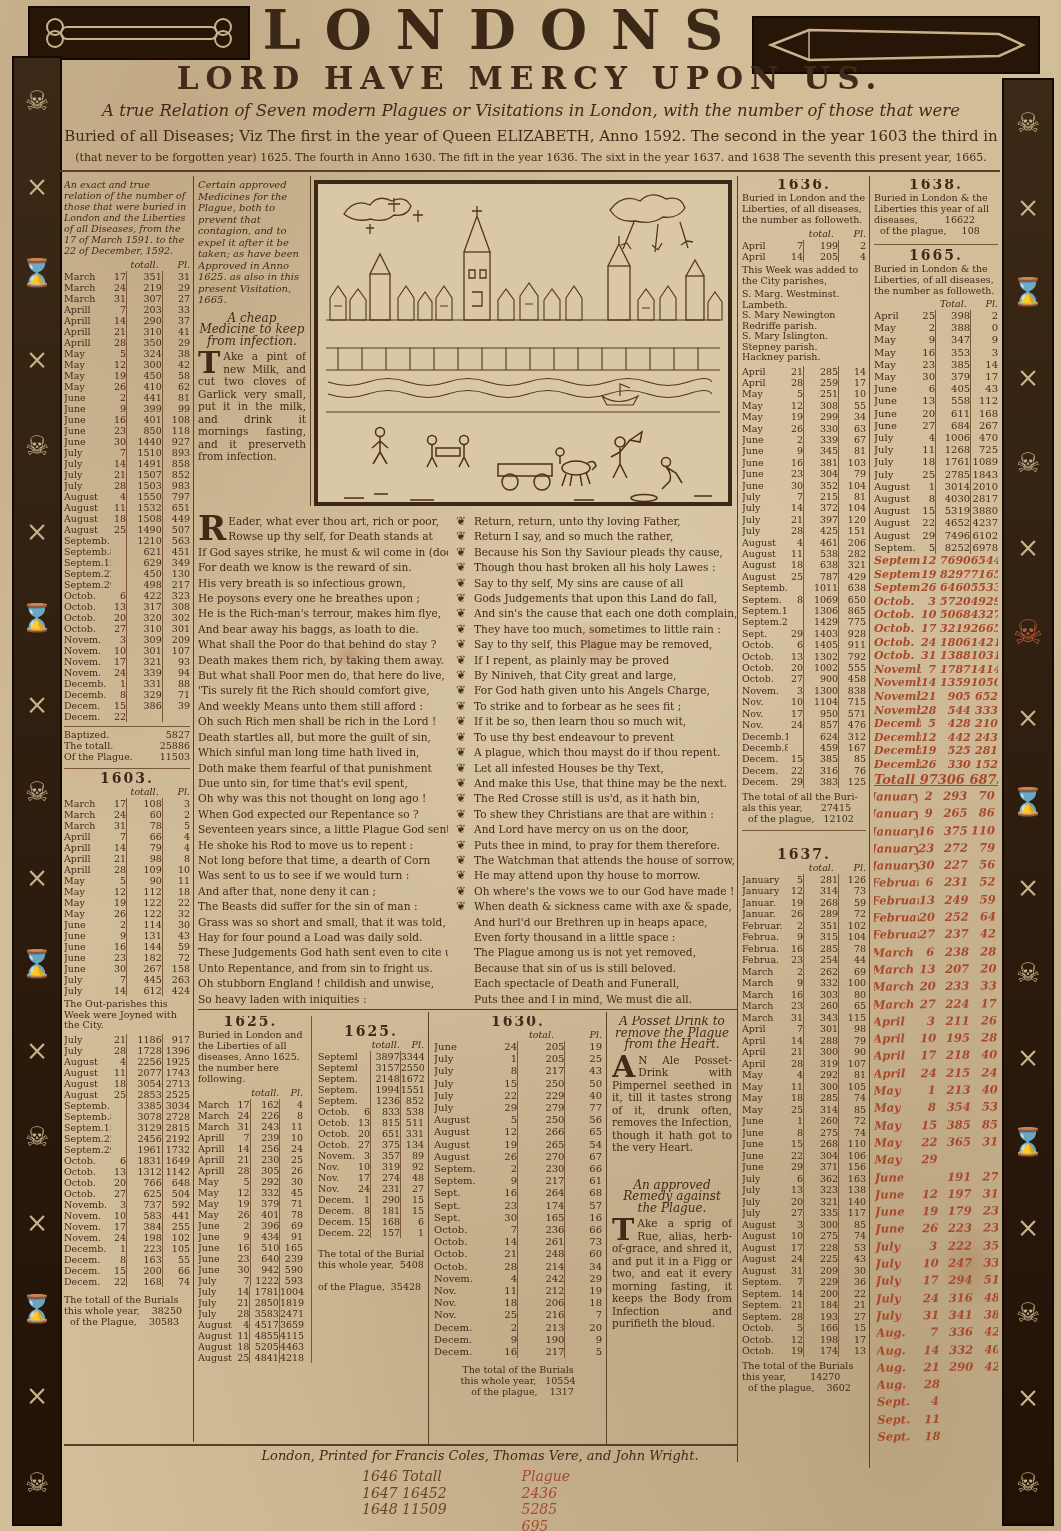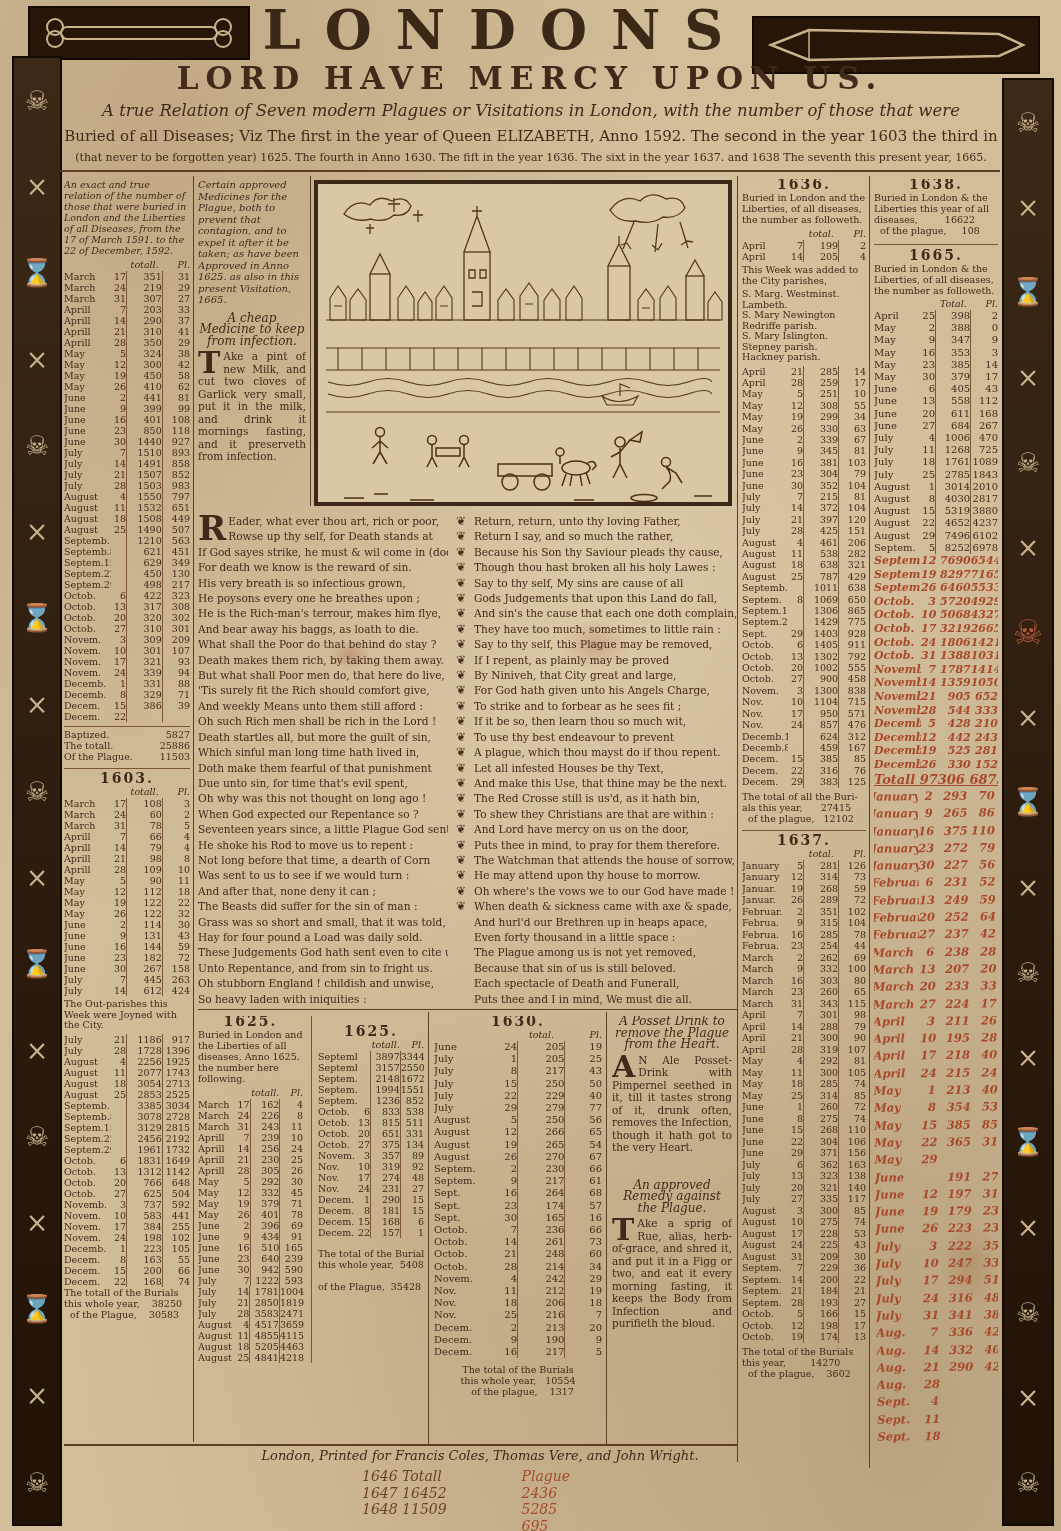--- a/index.html
+++ b/index.html
@@ -772,21 +772,21 @@
           <span class="tc2">200</span>
           <span class="tc3">66</span>
         </div>
         <div class="trow">
           <span class="tc0">Decem.</span>
           <span class="tc1">22</span>
           <span class="tc2">168</span>
           <span class="tc3">74</span>
         </div>
       </div>
-    <div class="totlines" style="margin-top:0">
+    <div class="totlines" style="margin-top:7px">
         <div>The totall of the Burials</div>
         <div>this whole year,    38250</div>
         <div>  of the Plague,    30583</div>
       </div>
   </section>
 
   <section class="medcol" style="left:198px;top:179px;width:108px;height:330px">
     <div class="ital">Certain approved Medicines for the Plague, both to prevent that contagion, and to expel it after it be taken; as have been Approved in Anno 1625. as also in this present Visitation, 1665.</div>
     <div class="subhead">A cheap Medicine to keep from infection.</div>
     <div class="bodytxt">
@@ -1685,21 +1685,21 @@
           <span class="tc1">29</span>
           <span class="tc2">383</span>
           <span class="tc3">125</span>
         </div>
       </div>
     <div class="totlines" style="margin-top:3px">
         <div>The total of all the Buri-</div>
         <div>als this year,      27415</div>
         <div>  of the plague,   12102</div>
       </div>
-    <div class="heading-year" style="border-top:1px solid var(--rule);padding-top:4px">1637.</div>
+    <div class="heading-year" style="border-top:1px solid var(--rule);padding-top:18px">1637.</div>
     <div class="colheads">
         <span class="sp"></span>
       <span class="ht">total.</span>
       <span class="hp">Pl.</span>
       </div>
     <div class="tbl" style="line-height:11.5px">
         <div class="trow">
           <span class="tc0">January</span>
           <span class="tc1">5</span>
           <span class="tc2">281</span>

